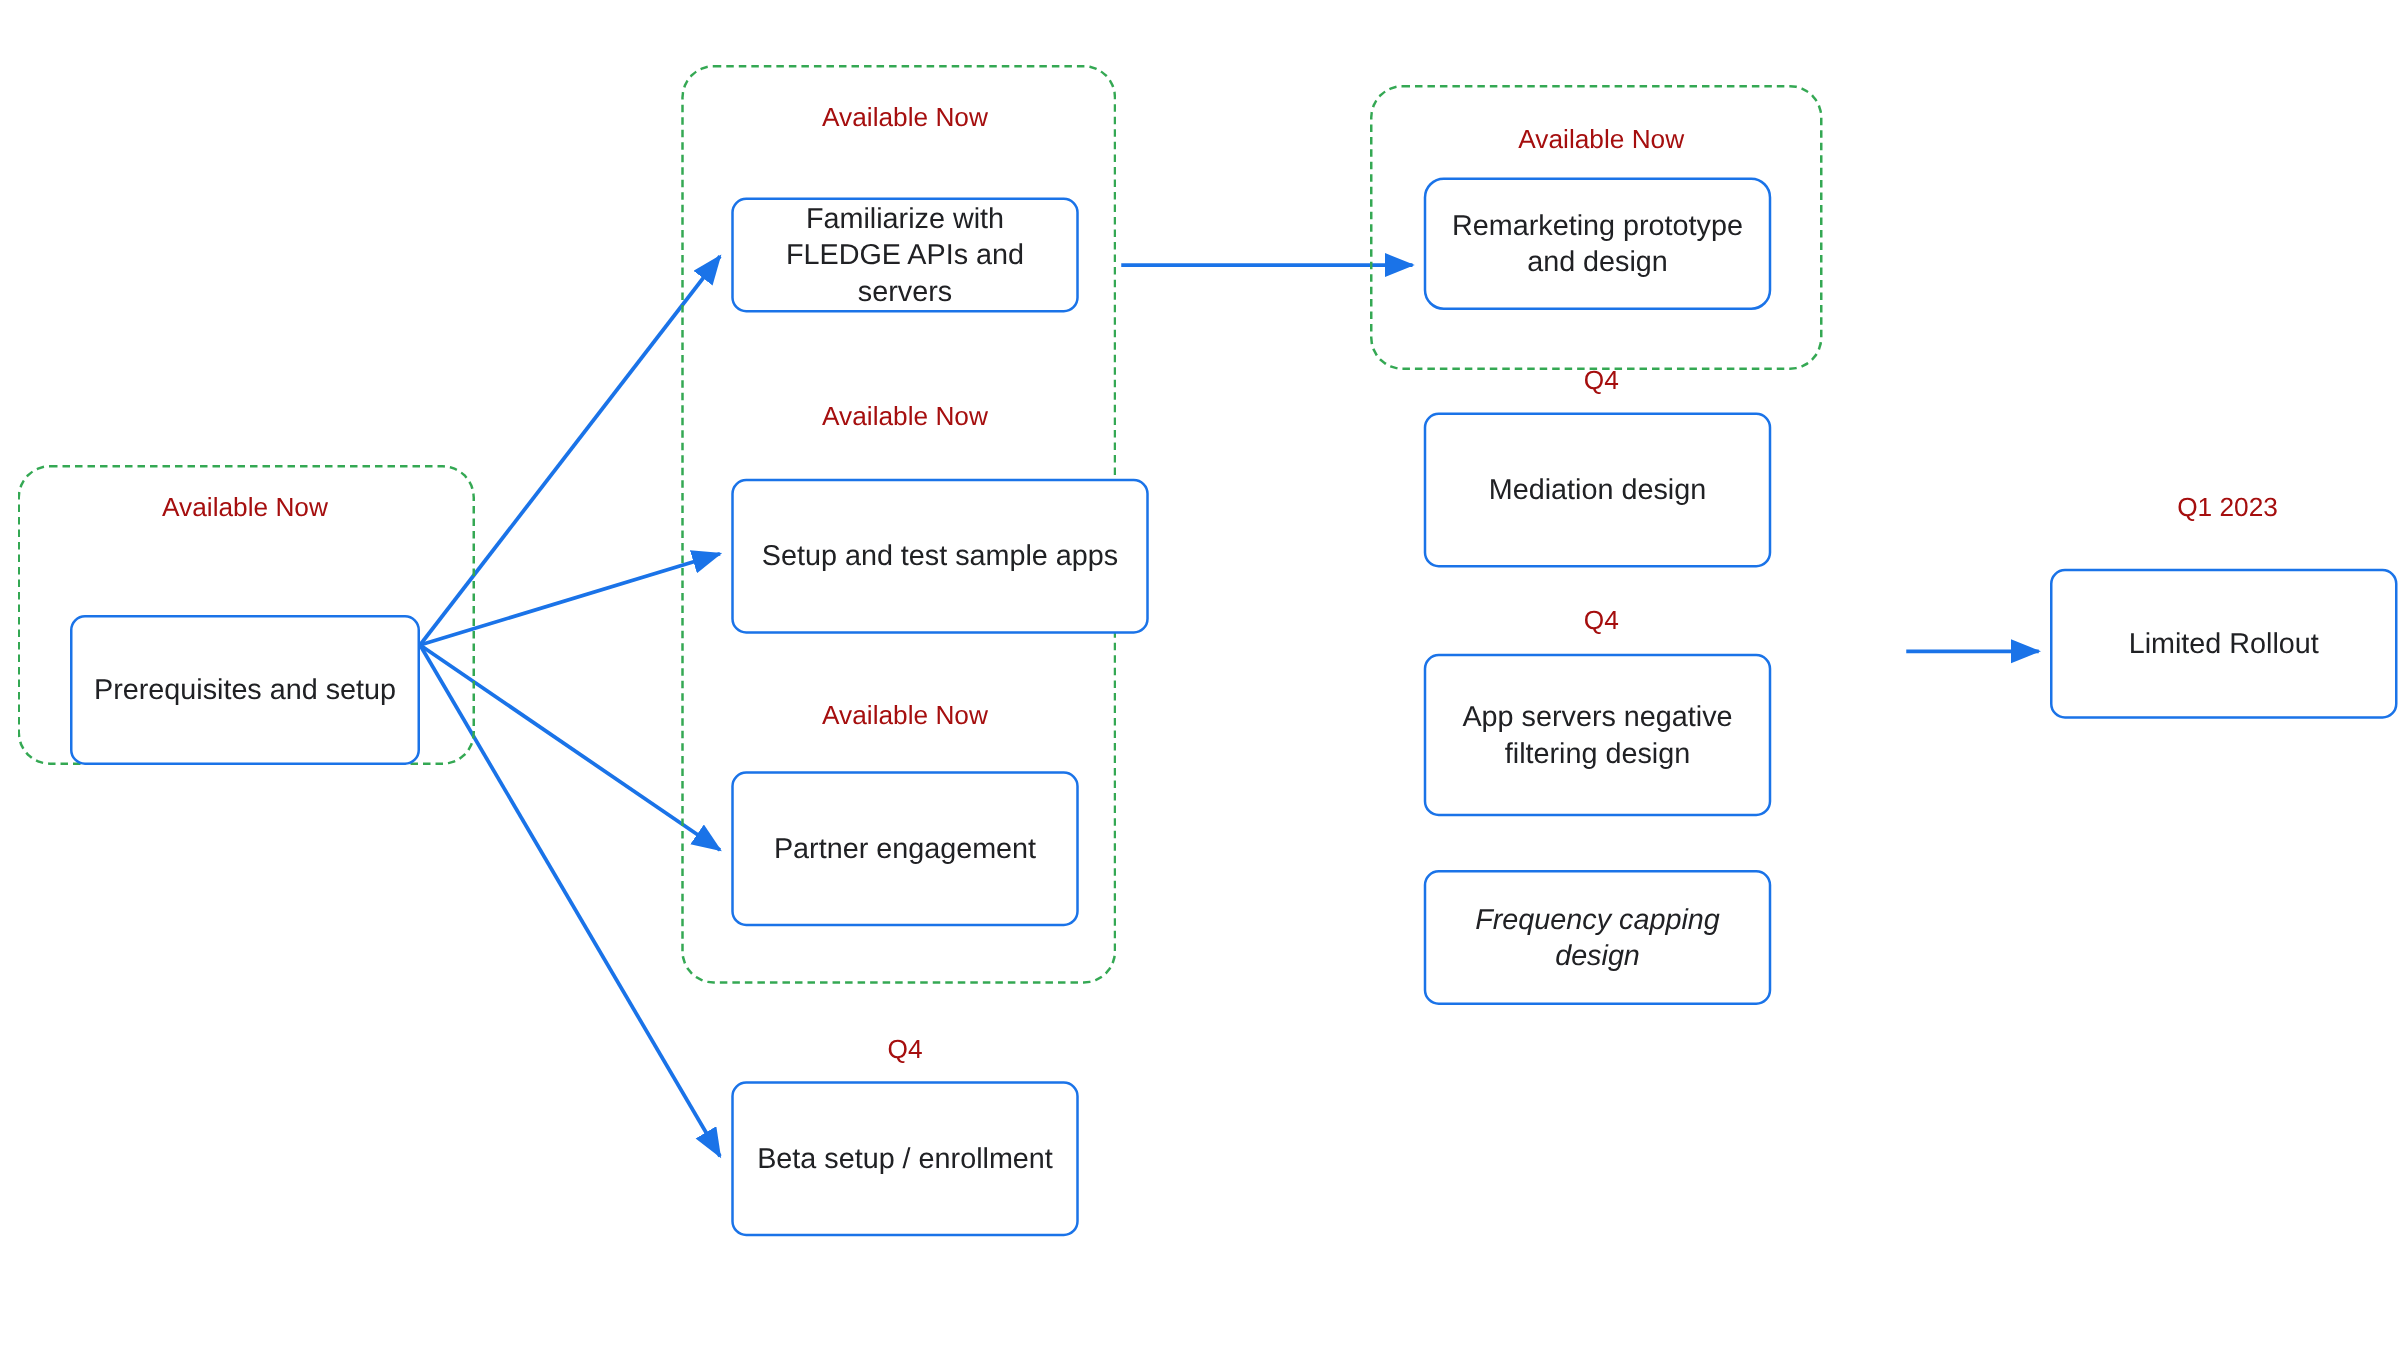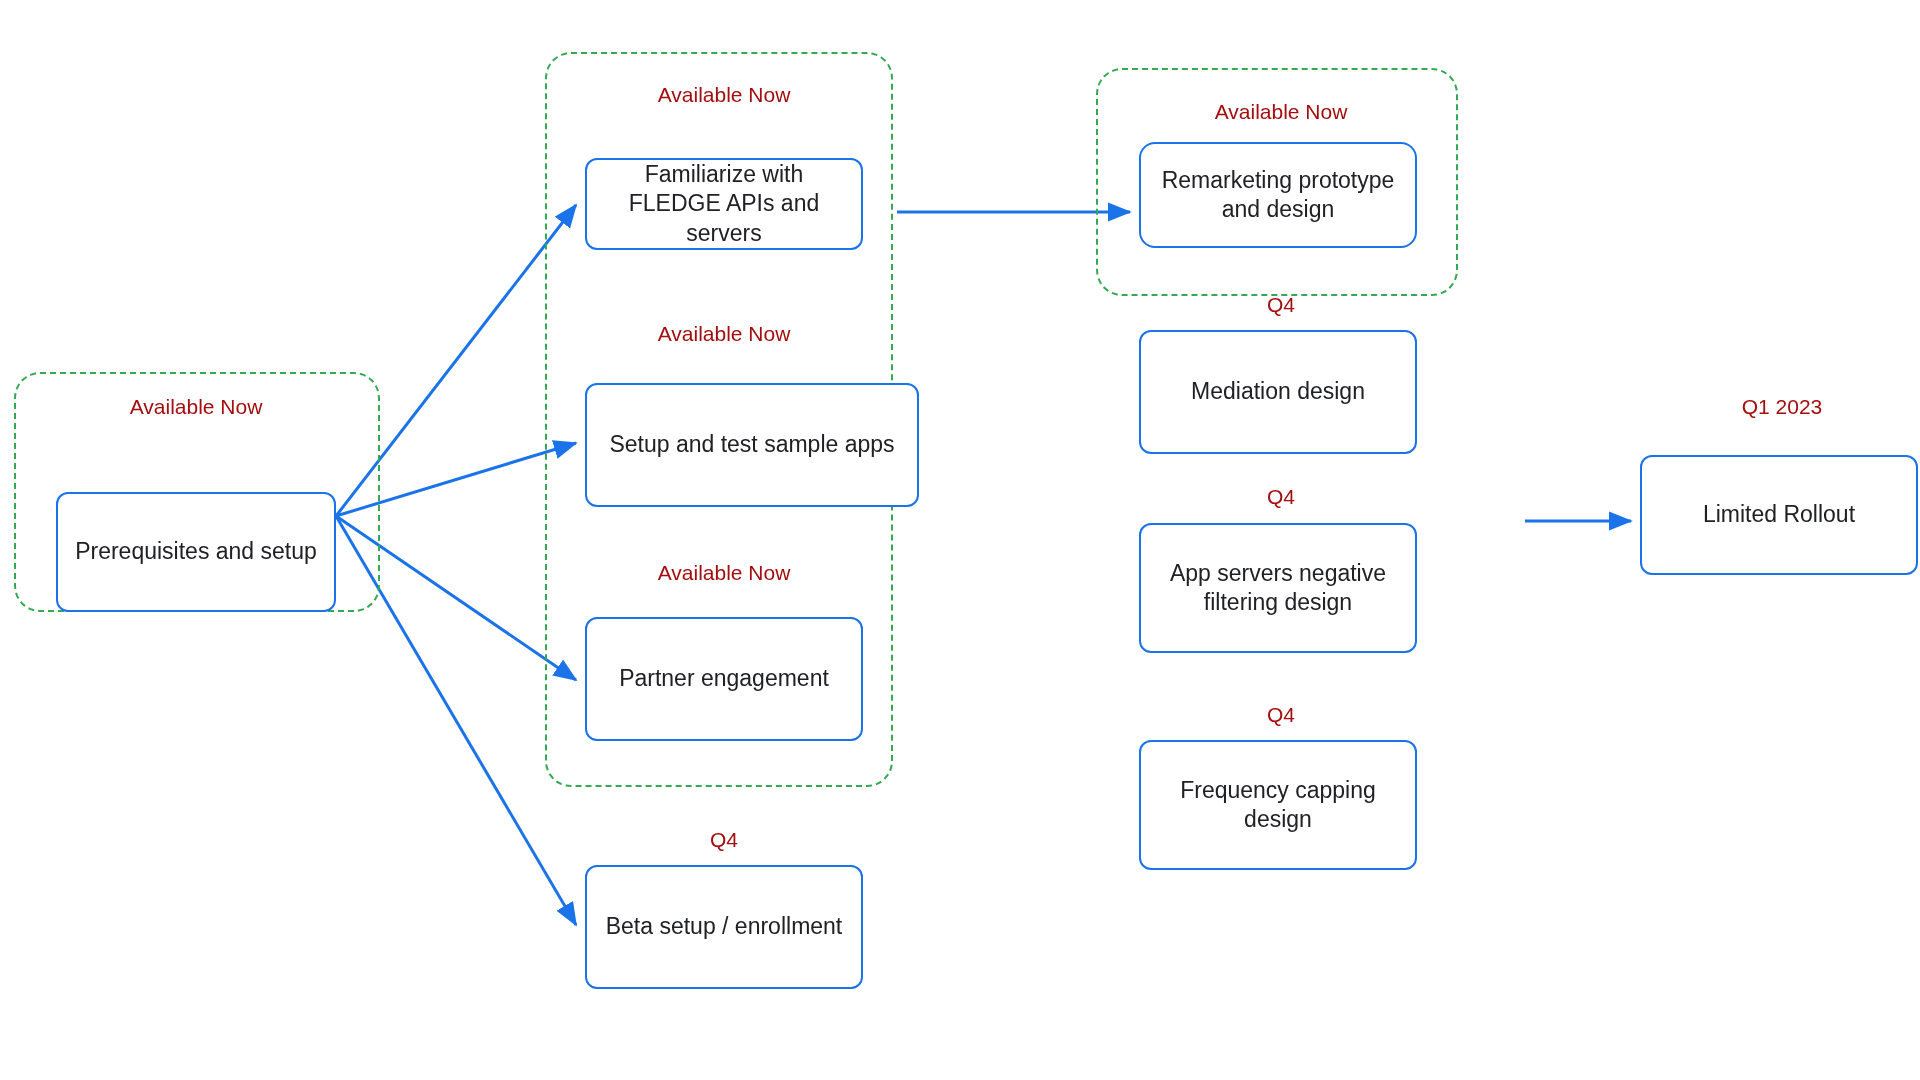--- a/index.html
+++ b/index.html
@@ -91,16 +91,16 @@
   <div class="stage-label" style="left:1782px; top:395px;">Q1 2023</div>
 
   <div class="node" style="left:56px; top:456px; width:280px; height:120px;margin-top:36px;">Prerequisites and setup</div>
   <div class="node" style="left:585px; top:158px; width:278px; height:92px;">Familiarize with FLEDGE APIs and servers</div>
   <div class="node" style="left:585px; top:383px; width:334px; height:124px;">Setup and test sample apps</div>
   <div class="node" style="left:585px; top:865px; width:278px; height:124px;">Beta setup / enrollment</div>
   <div class="node" style="left:585px; top:617px; width:278px; height:124px;">Partner engagement</div>
   <div class="node" style="left:1139px; top:142px; width:278px; height:106px;border-radius:16px;">Remarketing prototype and design</div>
   <div class="node" style="left:1139px; top:330px; width:278px; height:124px;text-align:center;">Mediation design</div>
   <div class="node" style="left:1139px; top:523px; width:278px; height:130px;">App servers negative filtering design</div>
-  <div class="node" style="left:1139px; top:740px; width:278px; height:130px;">Frequency capping design</div>
+  <div class="node" style="left:1139px; top:696px; width:278px; height:108px;font-style:italic;">Frequency capping design</div>
   <div class="node" style="left:1640px; top:455px; width:278px; height:120px;">Limited Rollout</div>
 
 </div>
 
 </body></html>

